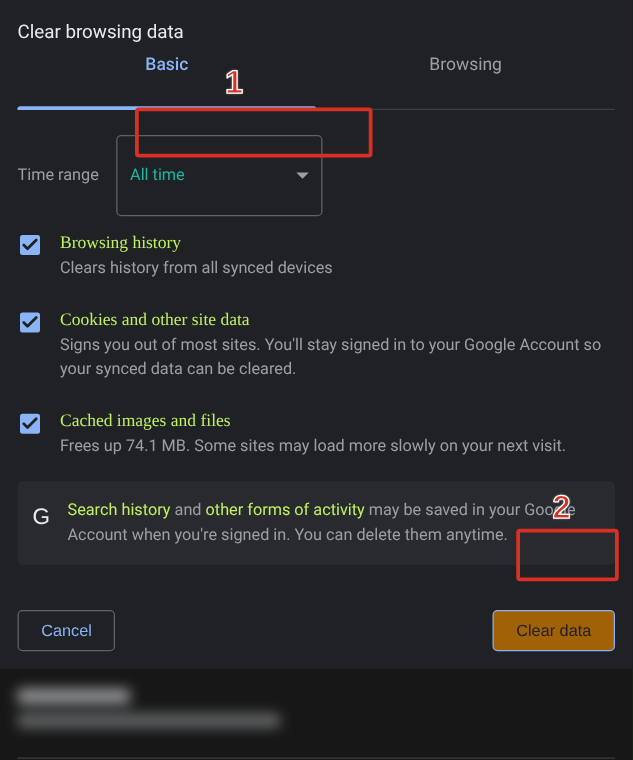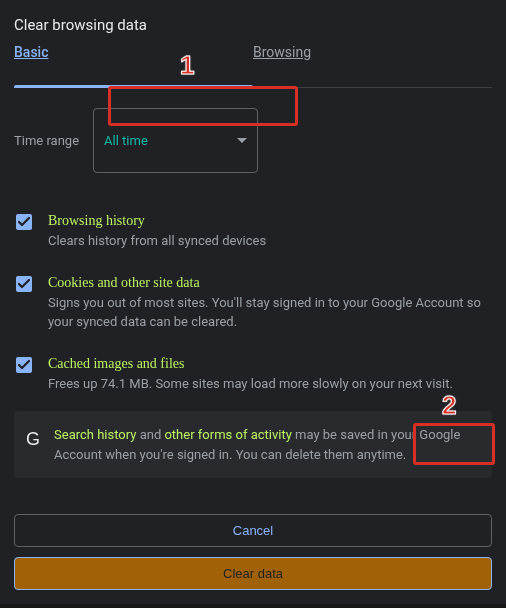--- a/index.html
+++ b/index.html
@@ -19,43 +19,43 @@
     font-size: 15px;
     color: #e8eaed;
     font-weight: 400;
   }
   .tabs {
     display: flex;
     border-bottom: 1px solid #3c4043;
   }
   .tab {
     flex: 1;
+    text-align: center;
     font-size: 14px;
     padding: 10px 0 27px;
     color: #9aa0a6;
     cursor: pointer;
     position: relative;
-    text-decoration: underline;
   }
   .tab.active {
     color: #8ab4f8;
     font-weight: 500;
   }
   .tab.active::after {
     content: "";
     position: absolute;
     left: 0; right: 0; bottom: -1px;
     height: 3px;
     background: #8ab4f8;
     border-radius: 2px 2px 0 0;
   }
   .timerow {
     display: flex;
     align-items: center;
-    margin: 20px 0 28px;
+    margin: 20px 0 2px;
     gap: 14px;
   }
   .timerow-label {
     color: #9aa0a6;
     font-size: 13px;
   }
   .select {
     display: flex;
     align-items: center;
     justify-content: space-between;
@@ -112,21 +112,20 @@
     flex-shrink: 0;
     margin-top: 1px;
   }
   .infobox a { color: #bef264; text-decoration: none; }
   .buttons {
     display: flex;
     justify-content: space-between;
     gap: 10px;
     margin-top: 36px;
     padding-bottom: 14px;
-    flex-direction: column;
   }
   .btn {
     font-size: 13px;
     padding: 8px 18px;
     border-radius: 4px;
     cursor: pointer;
     border: 1px solid #5f6368;
     background: transparent;
     color: #8ab4f8;
   }

